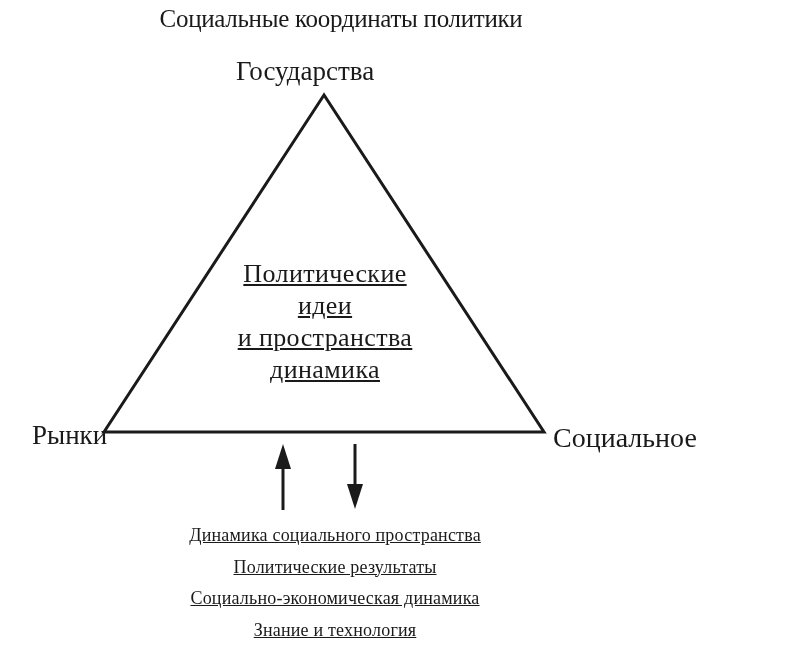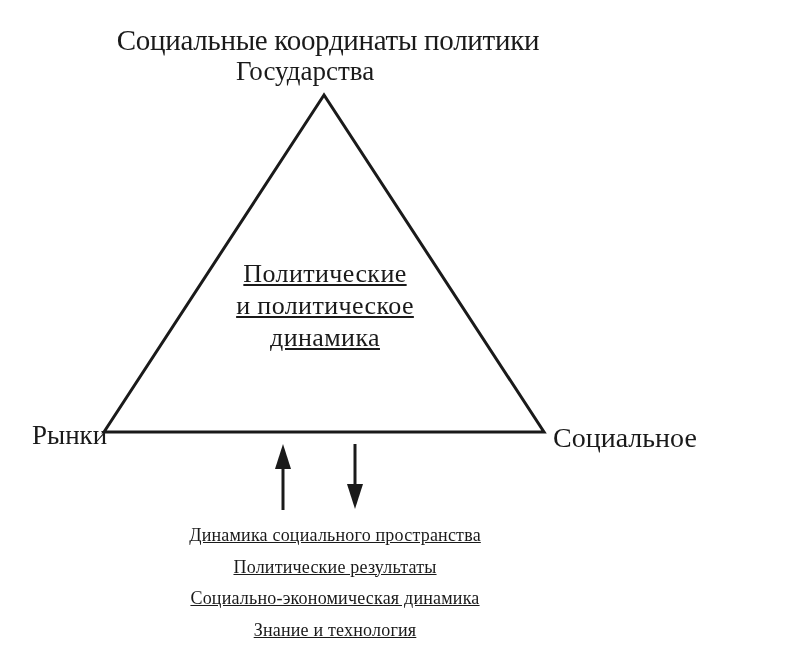--- a/index.html
+++ b/index.html
@@ -1,19 +1,19 @@
 <!DOCTYPE html>
 <html><head>
   <meta charset="utf-8">
   <style>
     html, body { margin: 0; padding: 0; background: #ffffff; }
     body { width: 790px; height: 649px; position: relative; overflow: hidden;
            font-family: "Liberation Serif", "DejaVu Serif", serif; color: #1a1a1a; }
     .label { position: absolute; white-space: nowrap; line-height: 1; }
-    .title { left: 4px; width: 648px; top: 6px; text-align: center; font-size: 29px; letter-spacing: -0.3px; margin-top: 20px; }
+    .title { left: 17px; width: 648px; top: 6px; text-align: center; font-size: 25px; letter-spacing: -0.3px; }
     .apex { left: 236px; top: 58px; font-size: 27px; }
     .left-v { left: 0px; top: 422px; font-size: 27px; margin-left: 32px; }
     .right-v { left: 553px; top: 422px; font-size: 28px; line-height: 32px; }
     .center { position: absolute; left: 200px; width: 250px; top: 258px; text-align: center;
               font-size: 26px; line-height: 32px; letter-spacing: 0.4px; }
     .bottom { position: absolute; left: 55px; width: 560px; top: 520px; text-align: center;
               font-size: 18px; line-height: 31.5px; letter-spacing: 0.2px; }
     .bottom div, .center div { white-space: nowrap; text-decoration: underline; }
     svg.diagram { position: absolute; left: 0; top: 0; }
   </style>
@@ -34,21 +34,22 @@
 
 <div class="label title">Социальные координаты политики</div>
 <div class="label apex">Государства</div>
 <div class="label left-v">Рынки</div>
 <div class="label right-v">
   <div>Социальное</div>
 </div>
 
 <div class="center">
   <div>Политические</div>
-  <div>и политическое</div>
+  <div>идеи</div>
+  <div>и пространства</div>
   <div>динамика</div>
 </div>
 
 <div class="bottom">
   <div>Динамика социального пространства</div>
   <div>Политические результаты</div>
   <div>Социально-экономическая динамика</div>
   <div>Знание и технология</div>
 </div>
 

